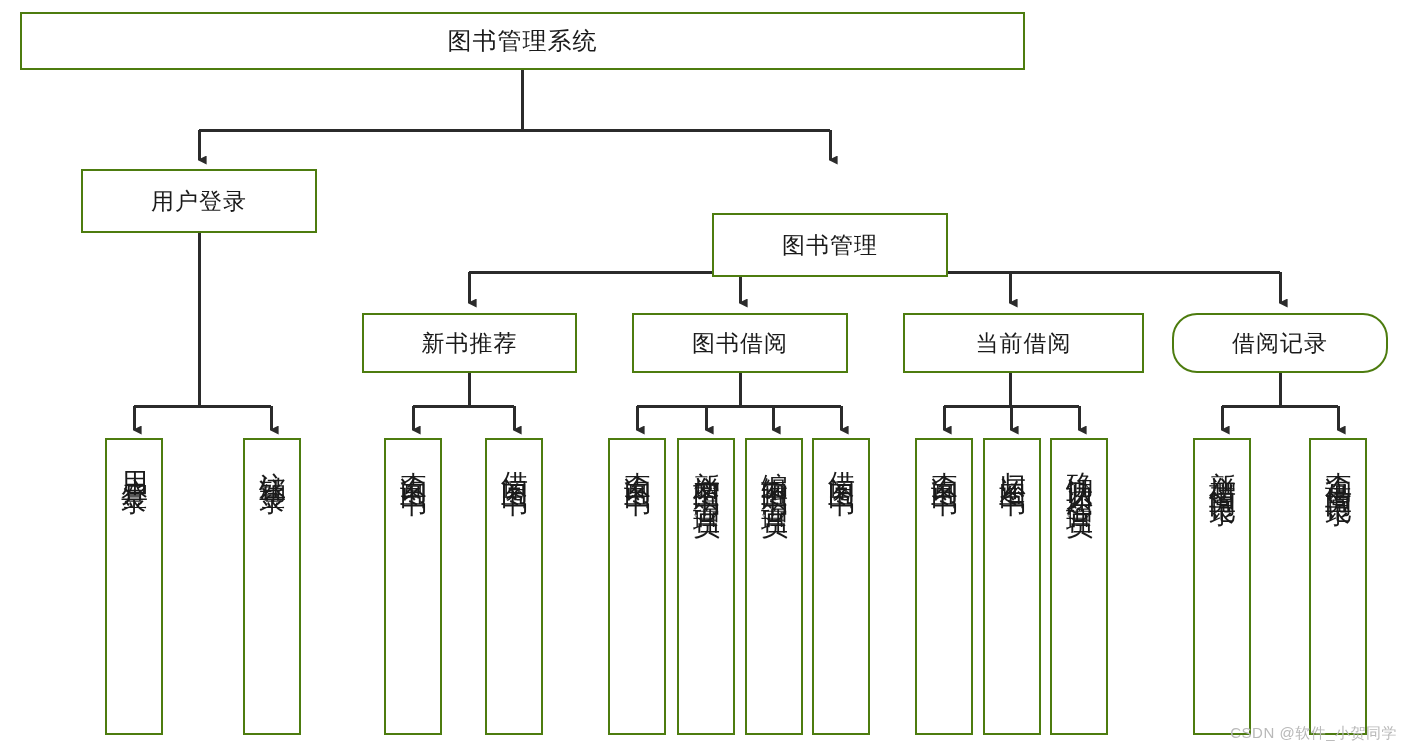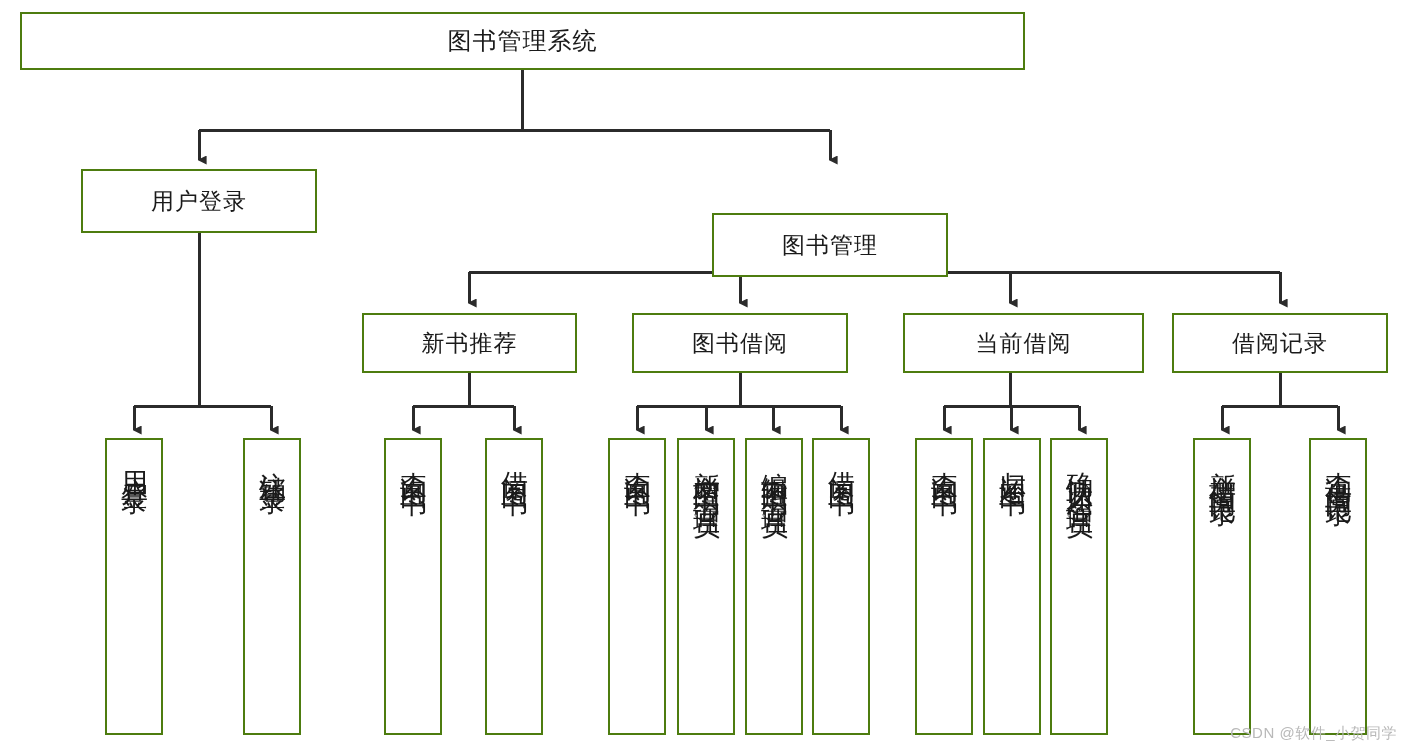--- a/index.html
+++ b/index.html
@@ -125,21 +125,21 @@
 
   <div class="node horiz" style="left:632px;top:313px;width:216px;height:60px;">
     <span class="lbl">图书借阅</span>
   </div>
   <div class="node horiz" style="left:362px;top:313px;width:215px;height:60px;">
     <span class="lbl">新书推荐</span>
   </div>
   <div class="node horiz" style="left:903px;top:313px;width:241px;height:60px;">
     <span class="lbl">当前借阅</span>
   </div>
-  <div class="node horiz" style="left:1172px;top:313px;width:216px;height:60px;">
+  <div class="node horiz" style="left:1172px;top:313px;width:216px;height:60px;border-radius:25px;">
     <span class="lbl">借阅记录</span>
   </div>
 
   <div class="node vert" style="left:105px;top:438px;width:58px;height:297px;">
     <span class="lbl">用户登录</span>
   </div>
   <div class="node vert" style="left:243px;top:438px;width:58px;height:297px;">
     <span class="lbl">注销登录</span>
   </div>
 

